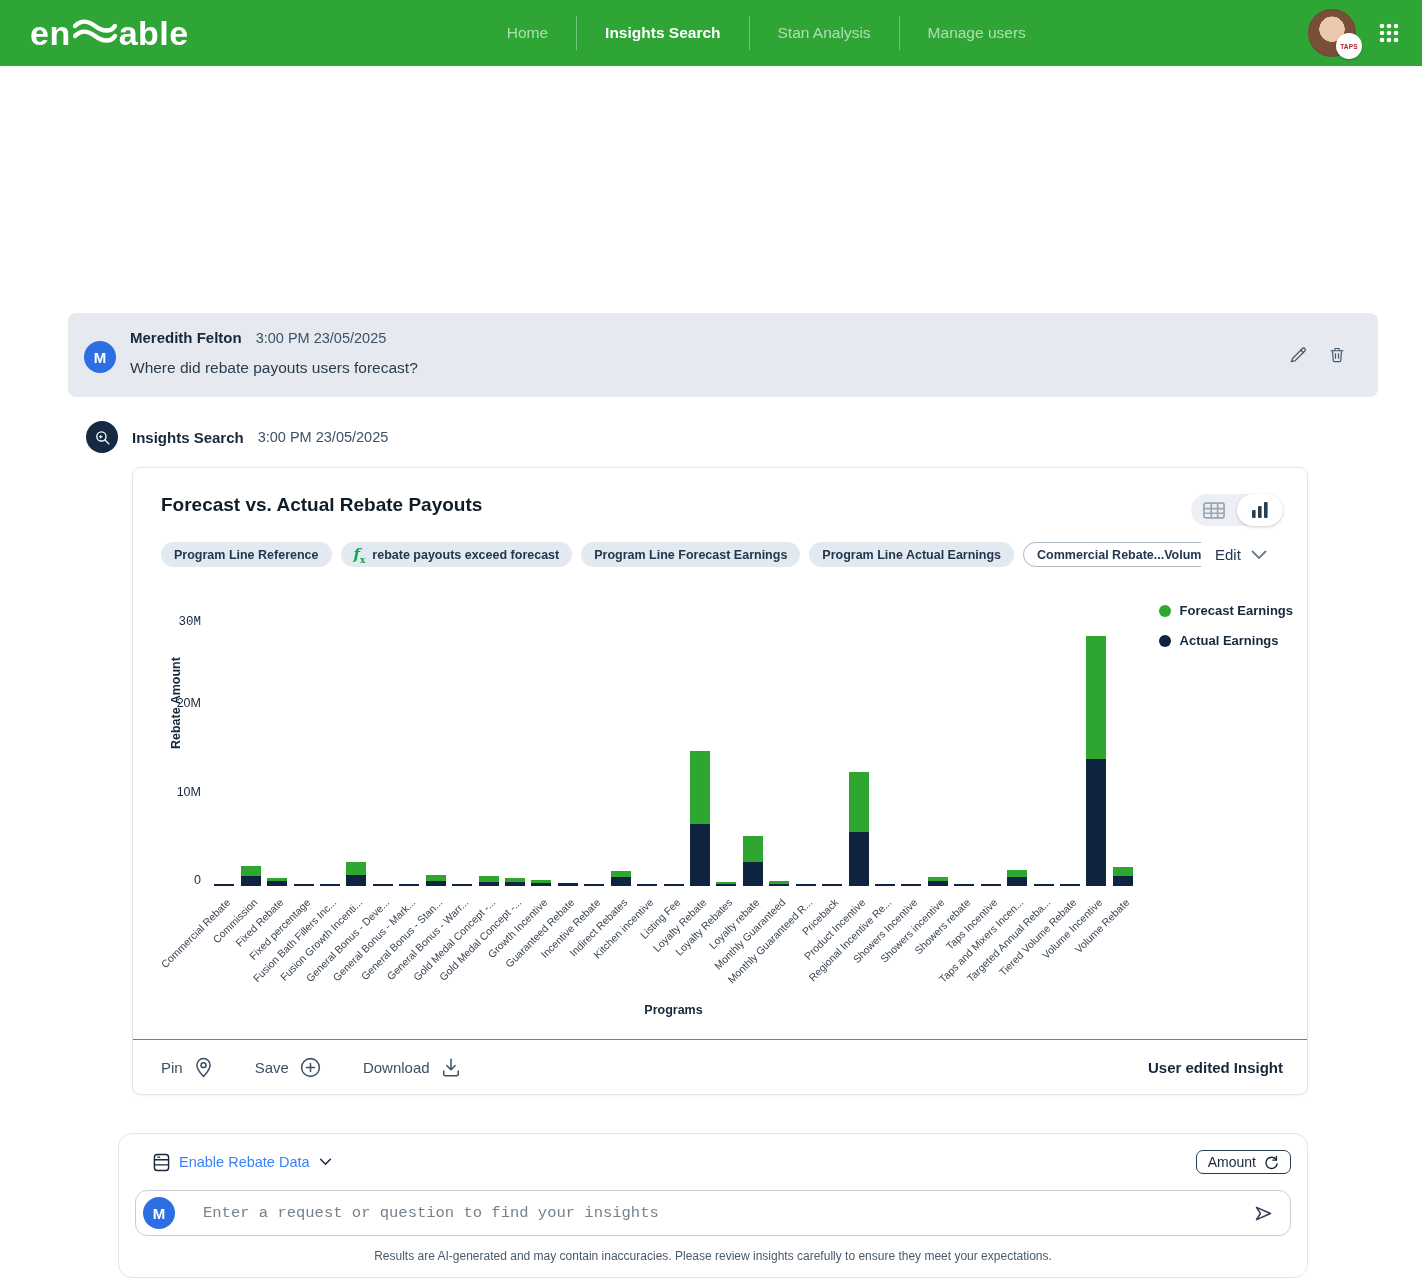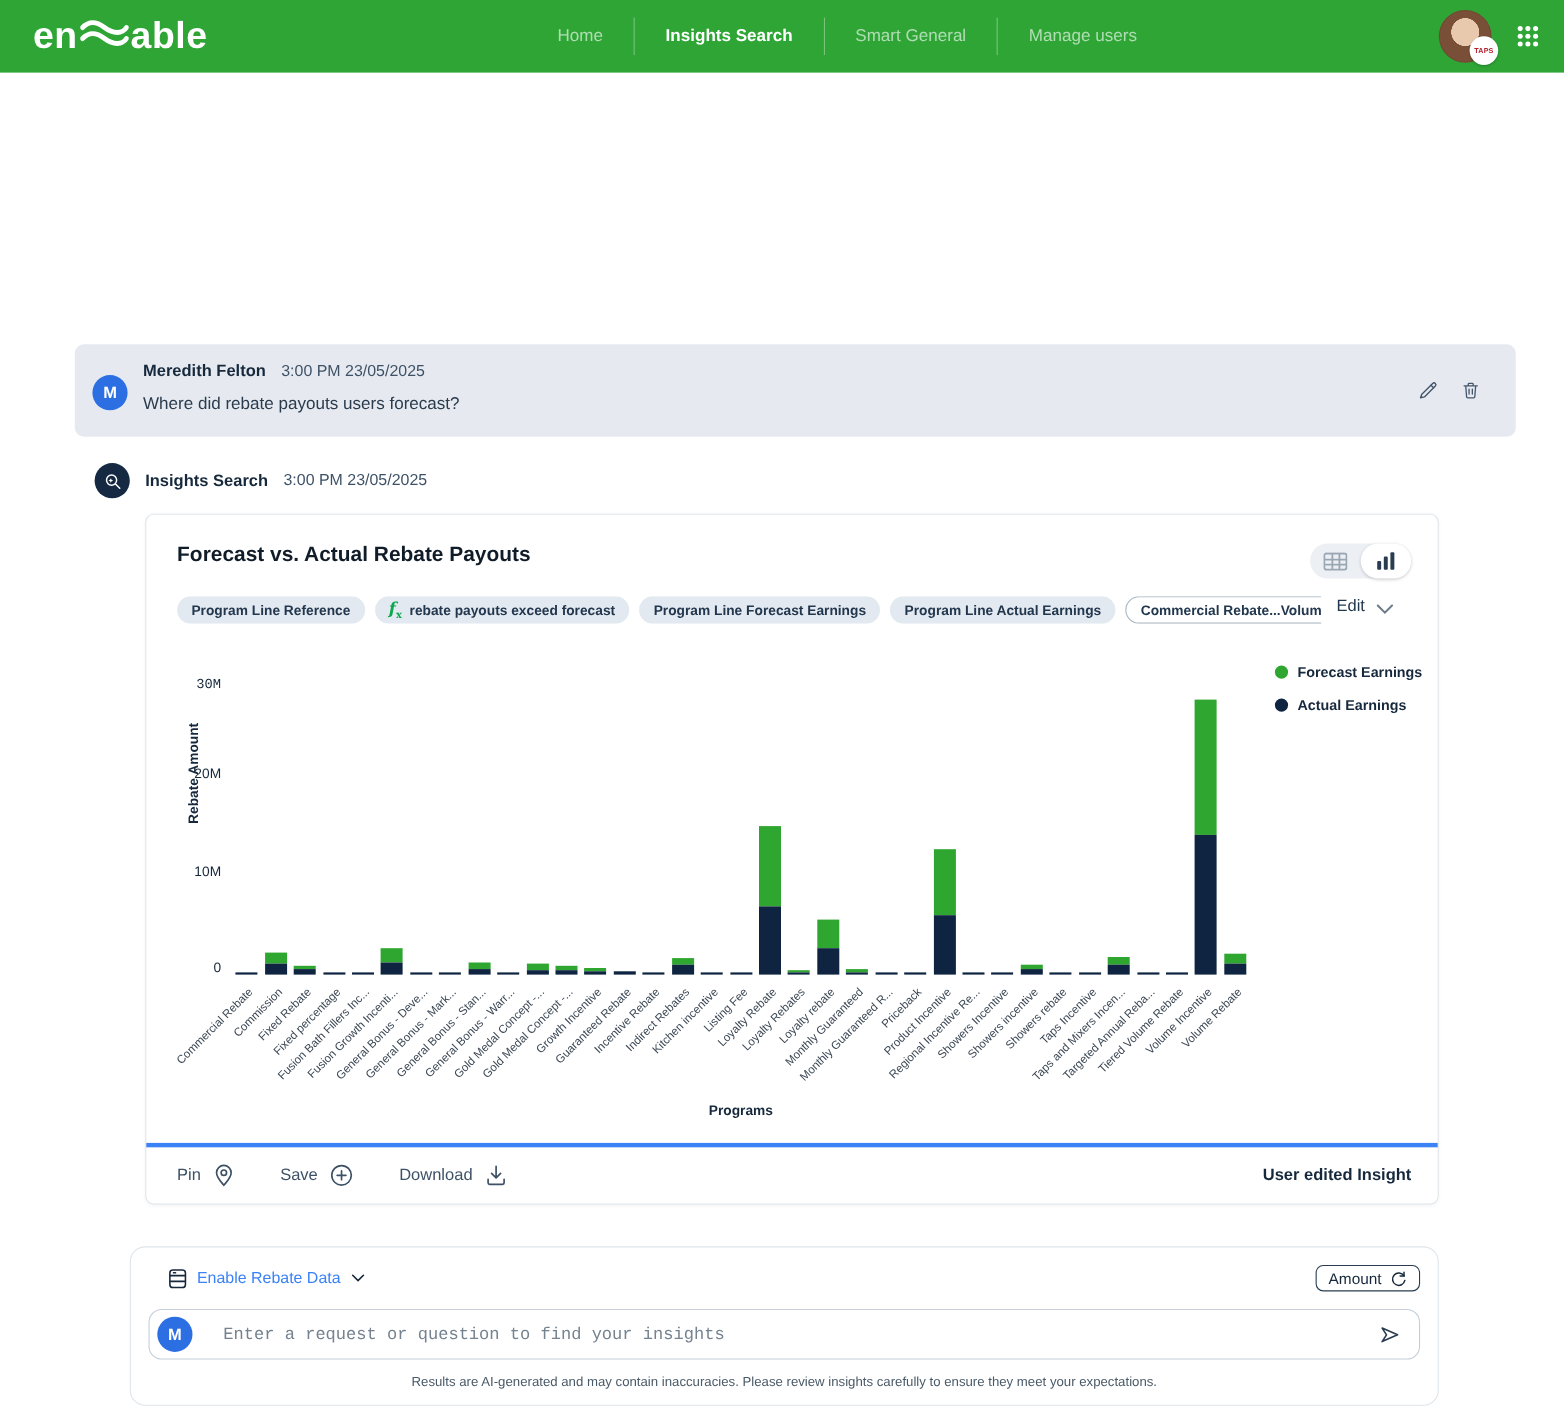--- a/index.html
+++ b/index.html
@@ -41,21 +41,21 @@
 
   
   .card { width:1176px; margin:14px 0 0 132px; border:1px solid #e2e6ea; border-radius:8px;
      box-shadow:0 1px 3px rgba(20,40,60,.05); background:#fff; }
   .card-head { display:flex; align-items:flex-start; justify-content:space-between; padding:26px 24px 0 28px; }
   .card-title { font-size:19px; font-weight:bold; color:#101c28; }
   .view-toggle { width:92px; height:32px; border-radius:16px; background:#ecf0f4; display:flex; align-items:center; cursor:pointer; }
   .toggle-seg { flex:1; display:flex; align-items:center; justify-content:center; height:32px; }
   .toggle-seg.selected { background:#fff; border-radius:16px; box-shadow:0 1px 3px rgba(0,0,0,.2); }
 
-  .pill-row { display:flex; margin:16px 0 0 28px; position:relative; width:1124px; }
+  .pill-row { display:flex; align-items:center; margin:16px 0 0 28px; position:relative; width:1124px; }
   .pills { display:flex; gap:9px; align-items:center; max-width:1040px; overflow:hidden; }
   .pill { height:25px; border-radius:13px; background:#e3e9f0; color:#22374e; font-size:12.5px; font-weight:bold;
      display:flex; align-items:center; padding:0 13px; white-space:nowrap; flex:0 0 auto; }
   .pill.outlined { background:#fff; border:1px solid #aab6c2; }
   .fx-glyph { font-family:"DejaVu Serif", serif; font-style:italic; font-weight:bold; color:#0ca84e; font-size:15px; margin-right:7px; }
   .fx-glyph sub { font-size:9px; font-style:normal; font-weight:bold; }
   .edit-link { font-size:15px; color:#22374e; margin-left:14px; cursor:pointer; }
   .collapse-chevron { position:absolute; right:18px; top:4px; cursor:pointer; }
 
   
@@ -70,21 +70,21 @@
   .seg.forecast { background:#2ea62f; }
   .x-labels { position:absolute; left:0; top:278px; width:925px; height:140px; }
   .x-label { position:absolute; width:150px; text-align:right; font-size:10.5px; color:#3b4754;
      transform-origin:100% 0; transform:rotate(-45deg); white-space:nowrap; }
   .x-axis-title { position:absolute; left:78px; top:436px; width:925px; text-align:center; font-size:12.5px; font-weight:bold; color:#16283c; }
   .legend { position:absolute; right:14px; top:36px; display:flex; flex-direction:column; gap:15px; }
   .legend-item { display:flex; align-items:center; gap:9px; font-size:13px; font-weight:bold; color:#16283c; white-space:nowrap; }
   .legend-dot { width:12px; height:12px; border-radius:50%; }
 
   
-  .card-footer { border-top:4px solid #3b82f6; height:55px; display:flex; align-items:center; padding:0 24px 0 28px; }
+  .card-footer { border-top:1px solid #3b82f6; height:55px; display:flex; align-items:center; padding:0 24px 0 28px; }
   .action-btn { display:flex; align-items:center; gap:11px; background:none; border:none; cursor:pointer;
      font-size:15px; color:#3d5166; font-family:inherit; margin-right:42px; }
   .footer-status { margin-left:auto; font-size:15px; font-weight:bold; color:#16283c; }
 
   
   .composer { width:1190px; margin:38px 0 0 118px; border:1px solid #dfe5ea; border-radius:14px; padding:16px 16px 14px 16px; background:#fff; }
   .composer-top { display:flex; align-items:center; justify-content:space-between; padding:0 0 0 18px; }
   .datasource { display:flex; align-items:center; gap:9px; font-size:14.5px; color:#3b82f6; cursor:pointer; }
   .restart-btn { display:flex; align-items:center; gap:8px; font-size:14px; color:#16283c; background:#fff;
      border:1.5px solid #2a3c52; border-radius:7px; padding:3px 11px; cursor:pointer; font-family:inherit; }
@@ -107,21 +107,21 @@
         <path d="M2 20 C 8 14, 14 14, 22 20 S 38 26, 42 20" stroke="#fff" stroke-width="4.5" stroke-linecap="round"></path>
       </svg>
     </span>
     <span>able</span>
   </div>
   <nav class="nav-center">
       <div class="nav-item">Home</div>
       <div class="nav-sep"></div>
       <div class="nav-item active">Insights Search</div>
       <div class="nav-sep"></div>
-      <div class="nav-item">Smart General</div>
+      <div class="nav-item">Stan Analysis</div>
       <div class="nav-sep"></div>
       <div class="nav-item">Manage users</div>
     </nav>
   <div class="nav-right">
     <div class="avatar-photo">
       <div class="avatar-badge">TAPS</div>
     </div>
     <span class="icon-btn">
       <svg width="22" height="22" viewBox="0 0 22 22">
         <g fill="#fff">

